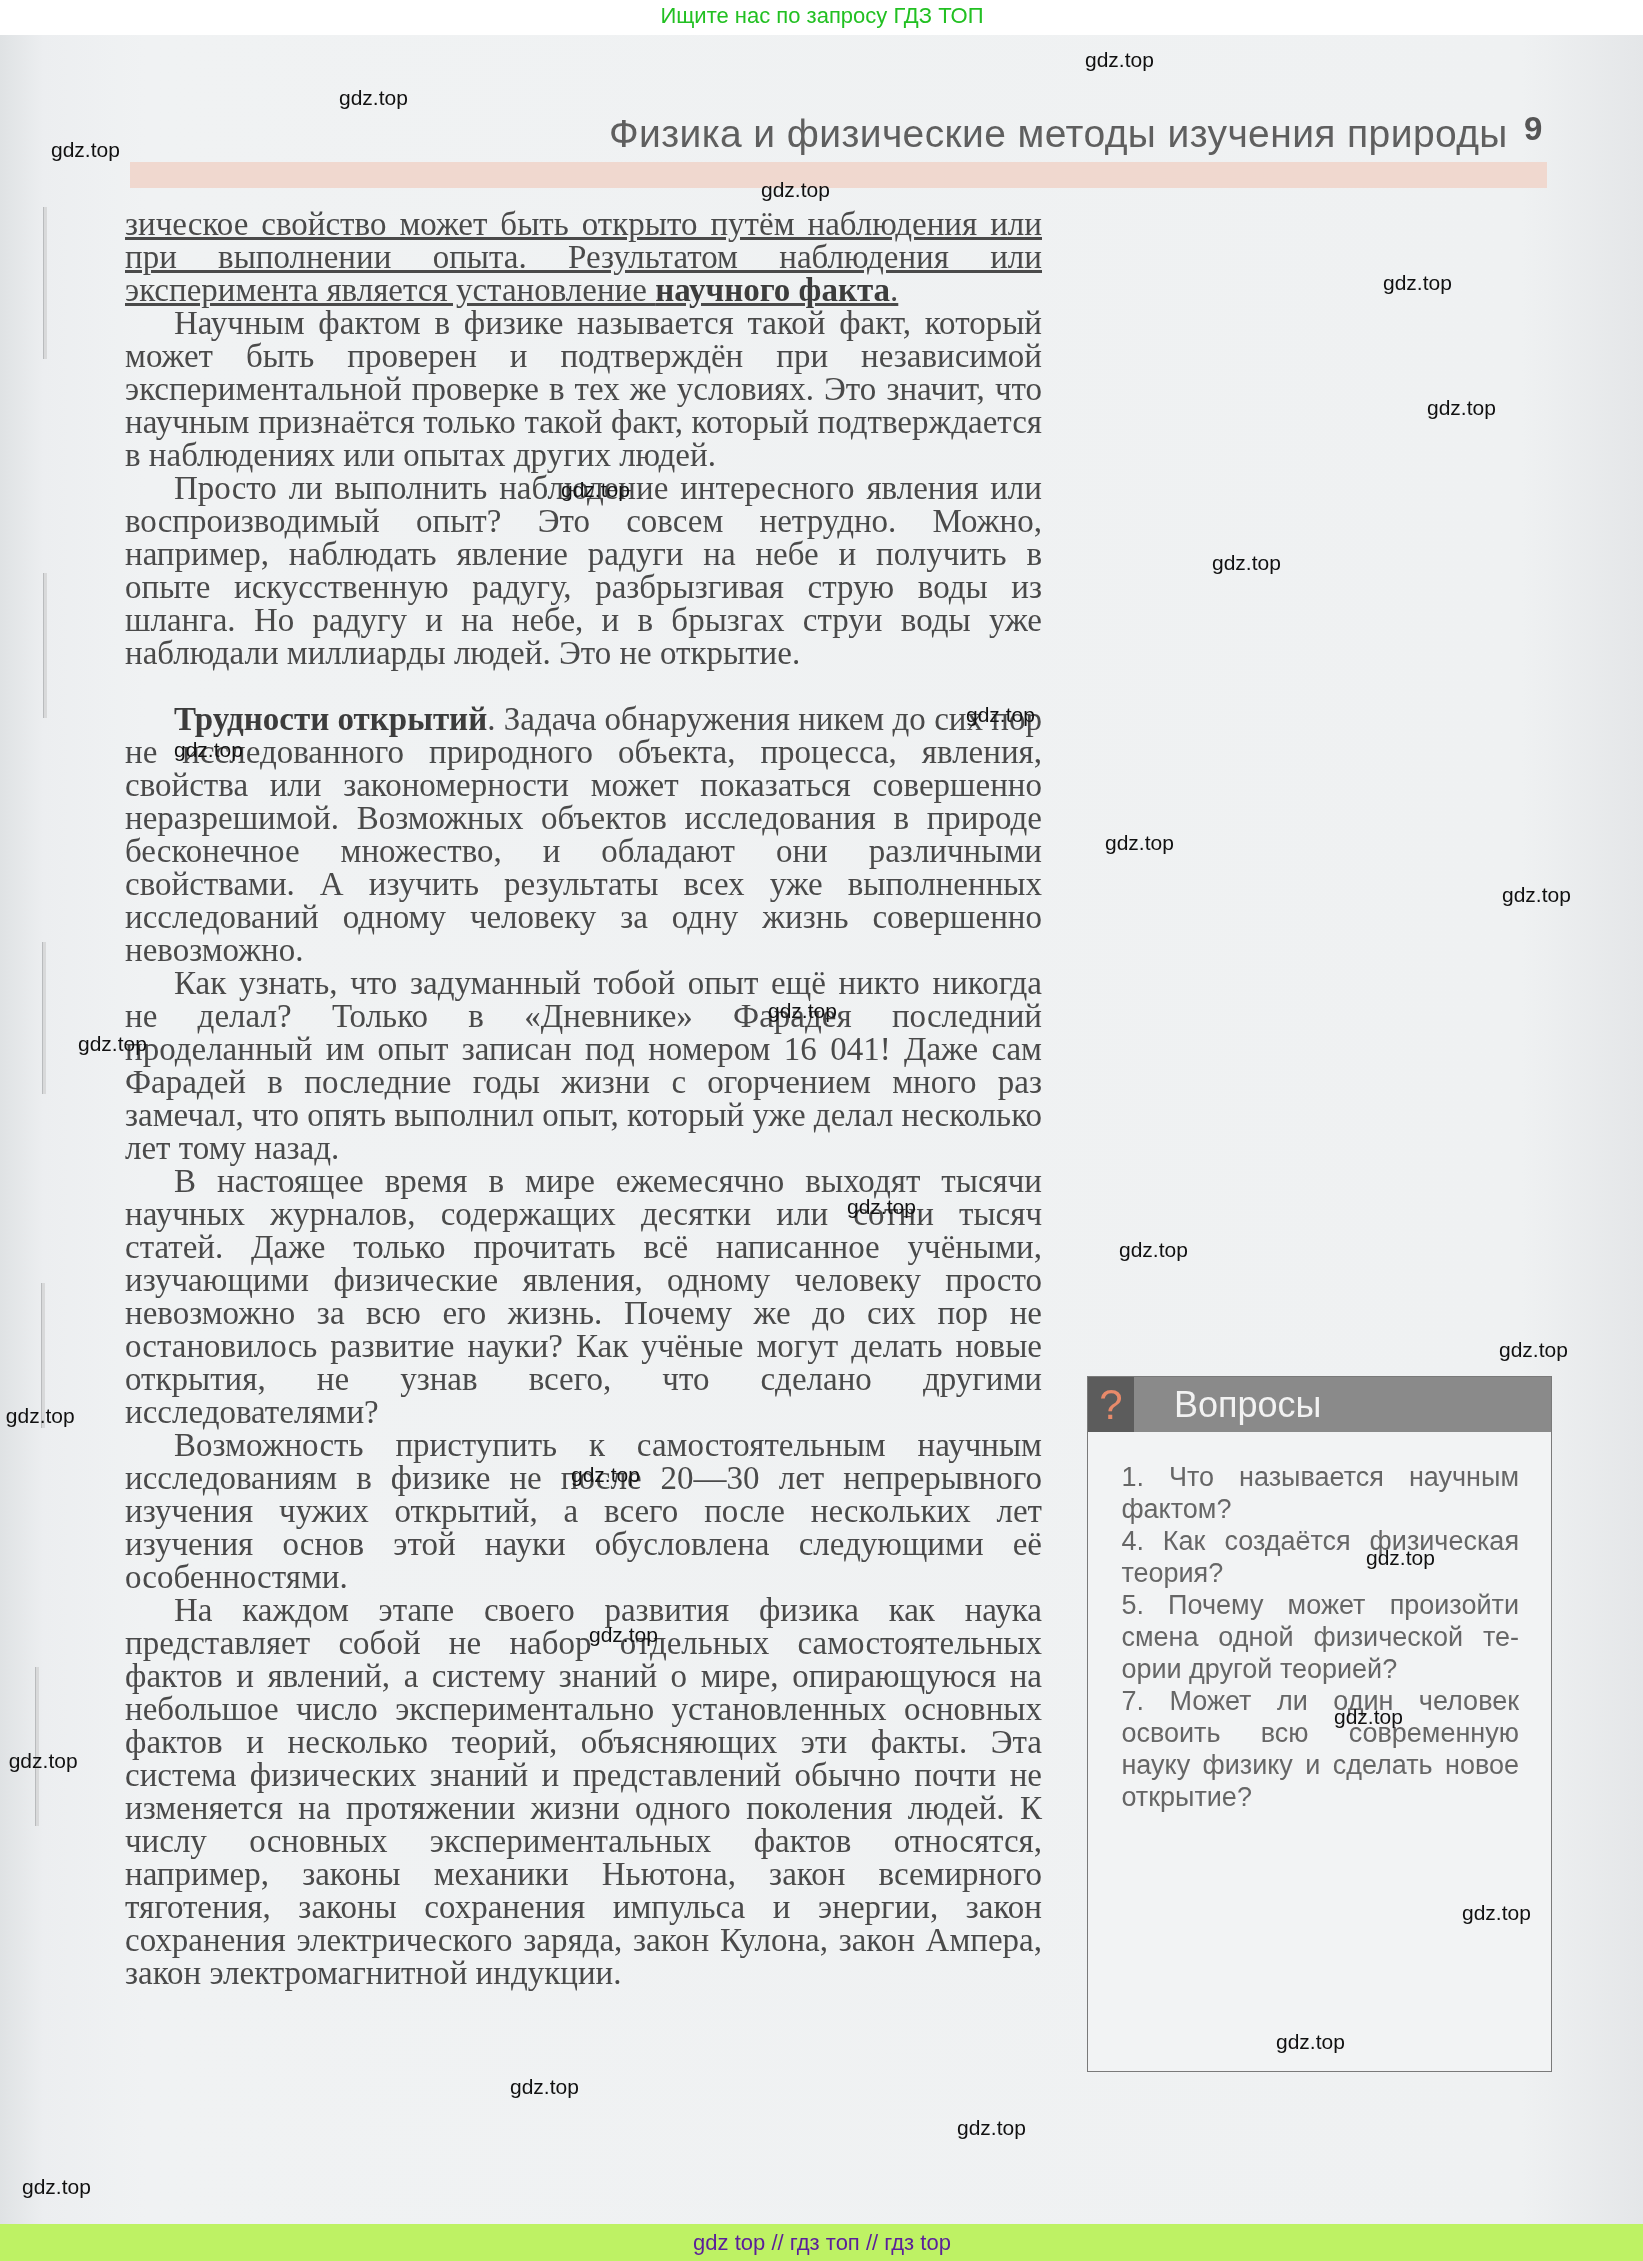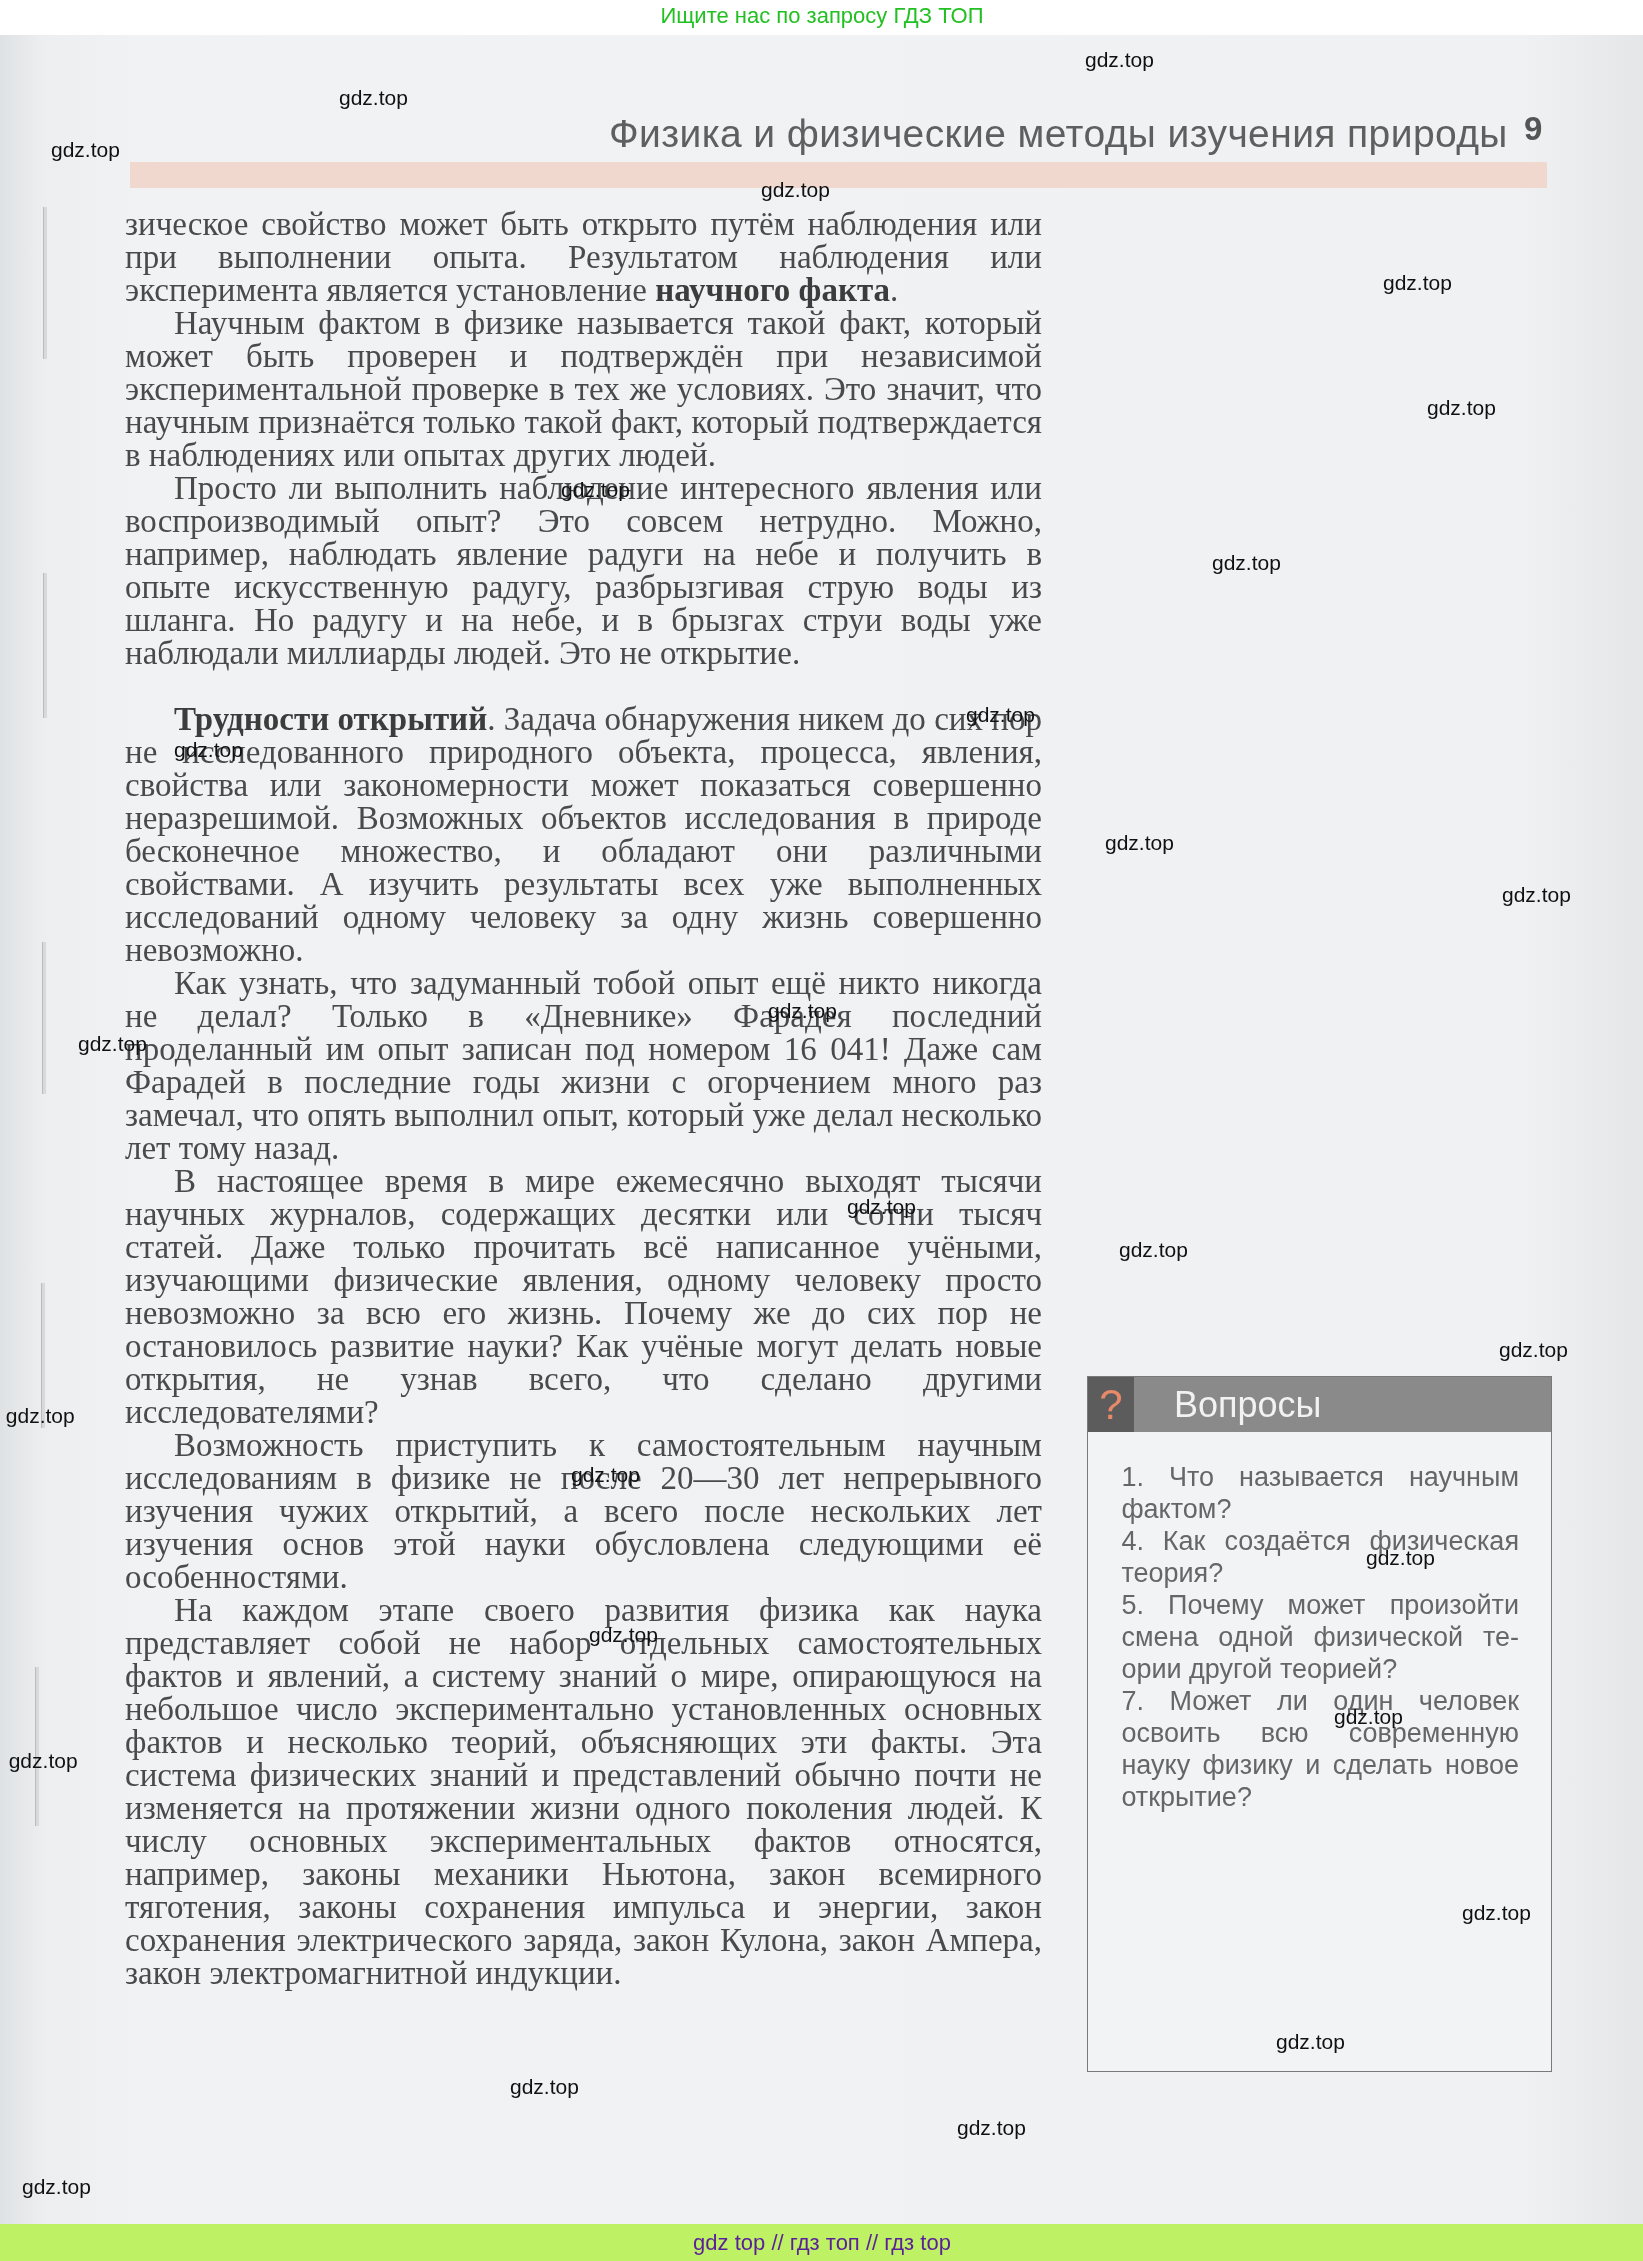--- a/index.html
+++ b/index.html
@@ -37,21 +37,21 @@
   }
   .stitch {
     position: absolute; width: 2.9px; background: #d8d9da; border-left: 0.7px solid #b9bbbd;
   }
   .body-text {
     position: absolute; left: 125px; top: 208px; width: 917px;
     font-size: 33px; line-height: 33px; color: #4a4a4a;
     text-align: justify; hyphens: manual;
   }
   .body-text p { margin: 0; text-indent: 49px; }
-  .body-text p.no-indent { text-indent: 0; }
+  .body-text p.no-indent { text-indent: 0; text-decoration: underline; }
   .body-text p.gap-before { margin-top: 33px; }
   .body-text b { color: #3c3c3c; }
   .q-box {
     position: absolute; left: 1087px; top: 1376px; width: 465px; height: 696px;
     border: 1.4px solid #7a7a7a; background: #f2f3f4; box-sizing: border-box;
   }
   .q-head { height: 55px; display: flex; background: #8a8a8a; }
   .q-icon {
     width: 46px; height: 55px; background: #5c5c5c;
     display: flex; align-items: center; justify-content: center;

